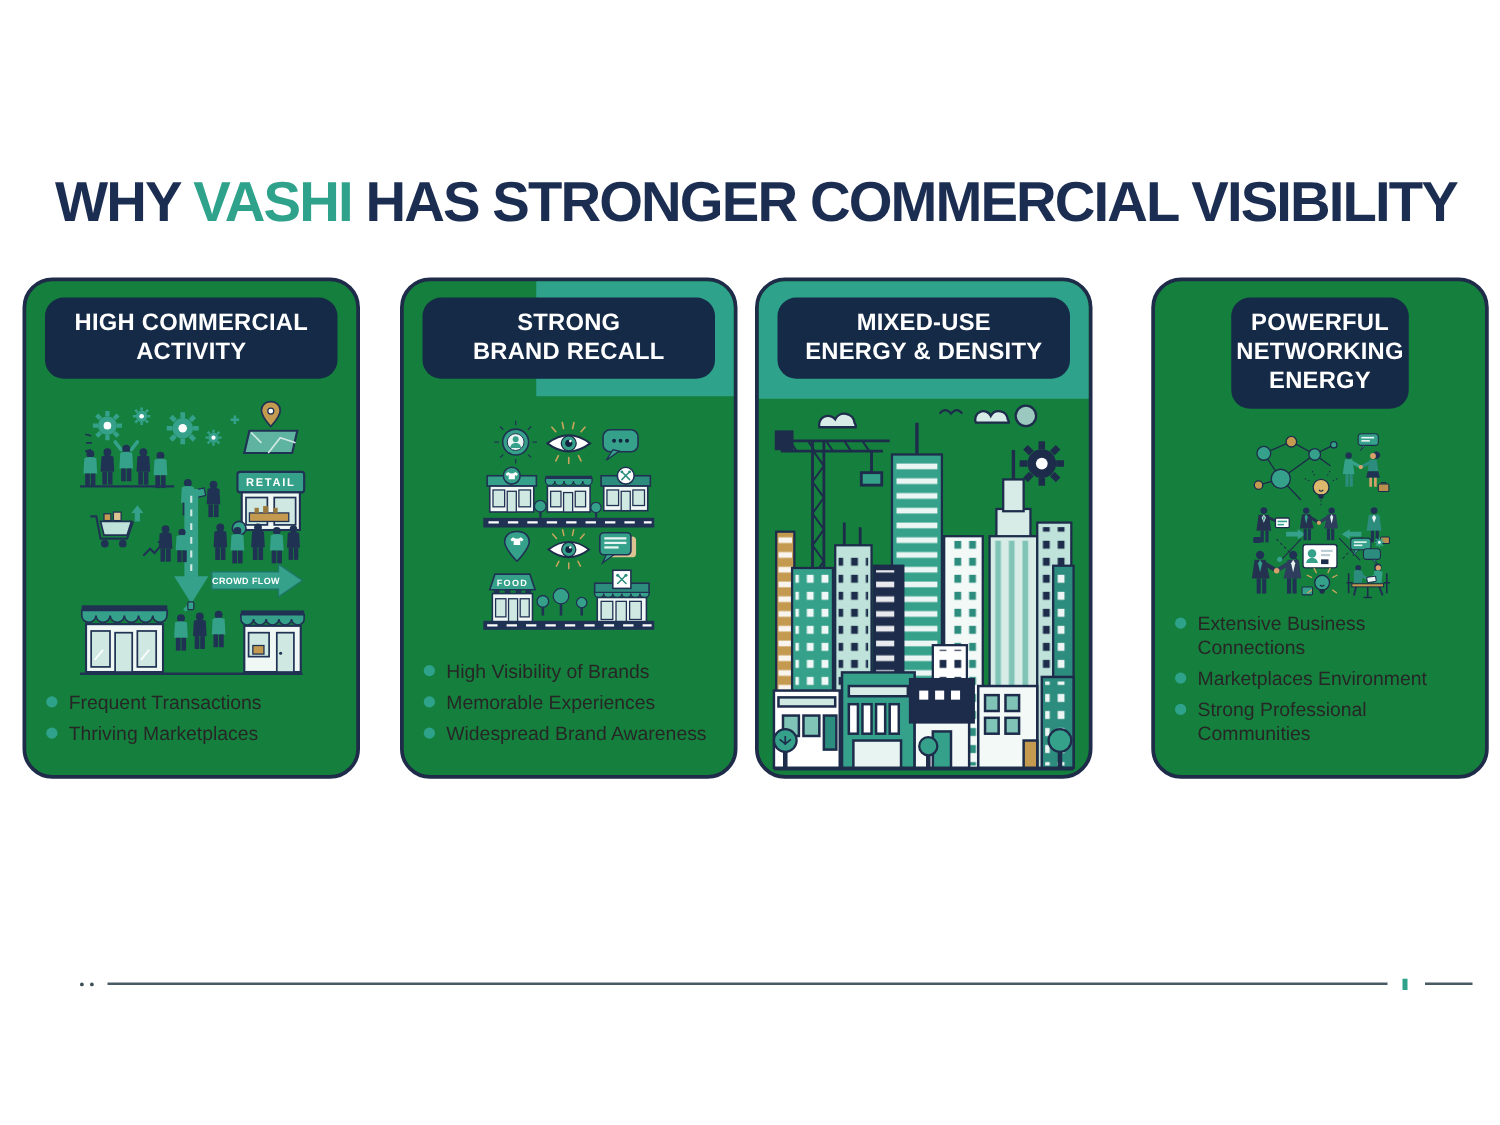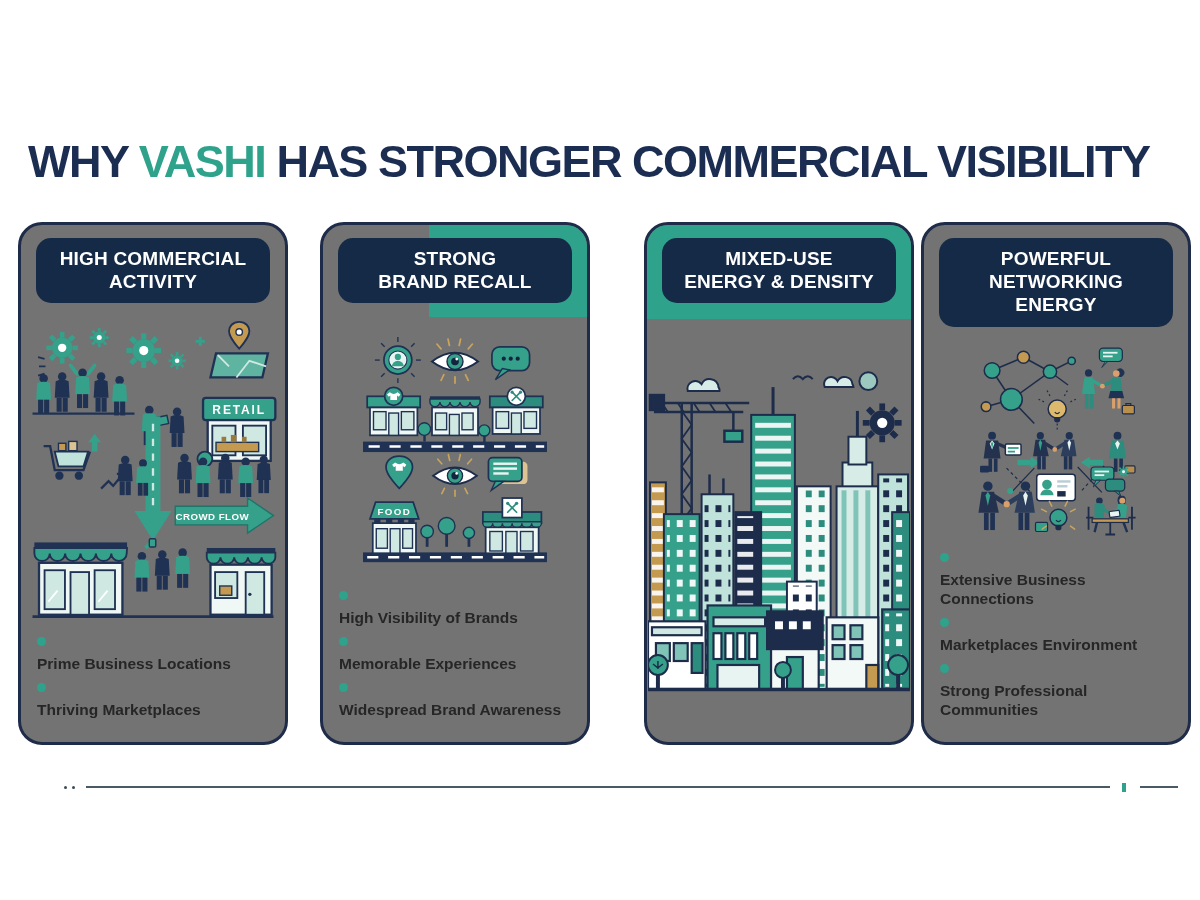--- a/index.html
+++ b/index.html
@@ -1,29 +1,29 @@
 <!DOCTYPE html>
 <html><head>
 <meta charset="utf-8">
 <style>
   html,body{margin:0;padding:0;}
   body{width:1200px;height:900px;background:#ffffff;font-family:"Liberation Sans",sans-serif;position:relative;overflow:hidden;}
   .stage{position:absolute;inset:0;}
-  .title{position:absolute;left:28px;top:136px;font-size:45px;font-weight:bold;letter-spacing:-1.5px;color:#1c2d52;white-space:nowrap;}
+  .title{position:absolute;left:44px;top:136px;font-size:45px;font-weight:bold;letter-spacing:-1.5px;color:#1c2d52;white-space:nowrap;}
   .title .hl{color:#2fa28c;}
-  .card{position:absolute;top:222px;width:270px;height:523px;background:#737373;border:3px solid #1e2b49;border-radius:24px;box-sizing:border-box;display:flex;flex-direction:column;overflow:hidden;}
-  .card1{left:18px;} .card2{left:320px;gap:15px;} .card3{left:644px;justify-content:center;} .card4{left:921px;}
+  .card{position:absolute;top:222px;width:270px;height:401px;background:#15803d;border:3px solid #1e2b49;border-radius:24px;box-sizing:border-box;display:flex;flex-direction:column;overflow:hidden;}
+  .card1{left:18px;} .card2{left:320px;gap:15px;} .card3{left:604px;justify-content:center;} .card4{left:921px;align-items:center;}
   .corner-teal{position:absolute;top:0;left:40%;right:0;height:92px;background:#2fa28c;border-top-right-radius:20px;}
   .band-teal{position:absolute;top:0;left:0;right:0;height:94px;background:#2fa28c;}
   .card-header{position:relative;z-index:2;background:#152a47;border-radius:15px;margin:13px 15px 0;padding:9px 4px 10px;color:#ffffff;text-align:center;font-weight:bold;font-size:19px;line-height:1.22;letter-spacing:.2px;}
   .card-header .line{display:block;}
   .illus{flex:1;min-height:0;display:flex;align-items:center;justify-content:center;position:relative;z-index:1;padding-top:17px;}
   .illus svg{width:262px;height:100%;max-height:336px;}
   .bullets{list-style:none;margin:0 0 0 0;padding:2px 10px 16px 16px;margin-top:auto;}
-  .bullets li{display:flex;gap:9px;margin:6px 0;font-size:15.5px;line-height:1.22;color:#262626;font-weight:700;flex-direction:column;}
+  .bullets li{display:flex;gap:9px;margin:6px 0;font-size:15.5px;line-height:1.22;color:#262626;font-weight:400;}
   .dot{width:9px;height:9px;border-radius:50%;background:#2fa28c;flex:0 0 auto;margin-top:3px;}
   svg text{font-family:"Liberation Sans",sans-serif;font-weight:bold;}
   .footer-line{position:absolute;top:783px;left:64px;right:12px;height:9px;}
   .fd-dot{position:absolute;width:3px;height:3px;background:#3c4c55;border-radius:50%;top:3px;}
   .fd-d1{left:0;} .fd-d2{left:8px;}
   .fd-main{position:absolute;left:22px;right:78px;top:3px;height:2px;background:#4a5a64;}
   .fd-tick{position:absolute;right:62px;top:0;width:4px;height:9px;background:#2fa28c;}
   .fd-short{position:absolute;right:10px;width:38px;top:3px;height:2px;background:#4a5a64;}
 </style>
 </head>
@@ -157,21 +157,21 @@
           <rect x="14" y="41" width="13" height="10" fill="#c49a50" stroke="#203253" stroke-width="1.5"></rect>
           <rect x="42" y="26" width="20" height="46" fill="#cfe9e2" stroke="#203253" stroke-width="2"></rect>
           <circle cx="46.5" cy="50" r="1.8" fill="#203253"></circle>
         </g>
         <line x1="2" y1="320" x2="262" y2="320" stroke="#203253" stroke-width="3"></line>
       </svg>
     </div>
     <ul class="bullets">
       <li>
           <span class="dot"></span>
-          <span>Prime Business Locations</span>
+          <span>Frequent Transactions</span>
         </li>
       <li>
           <span class="dot"></span>
           <span>Thriving Marketplaces</span>
         </li>
     </ul>
   </div>
 
   <div class="card card2">
     <div class="corner-teal"></div>

